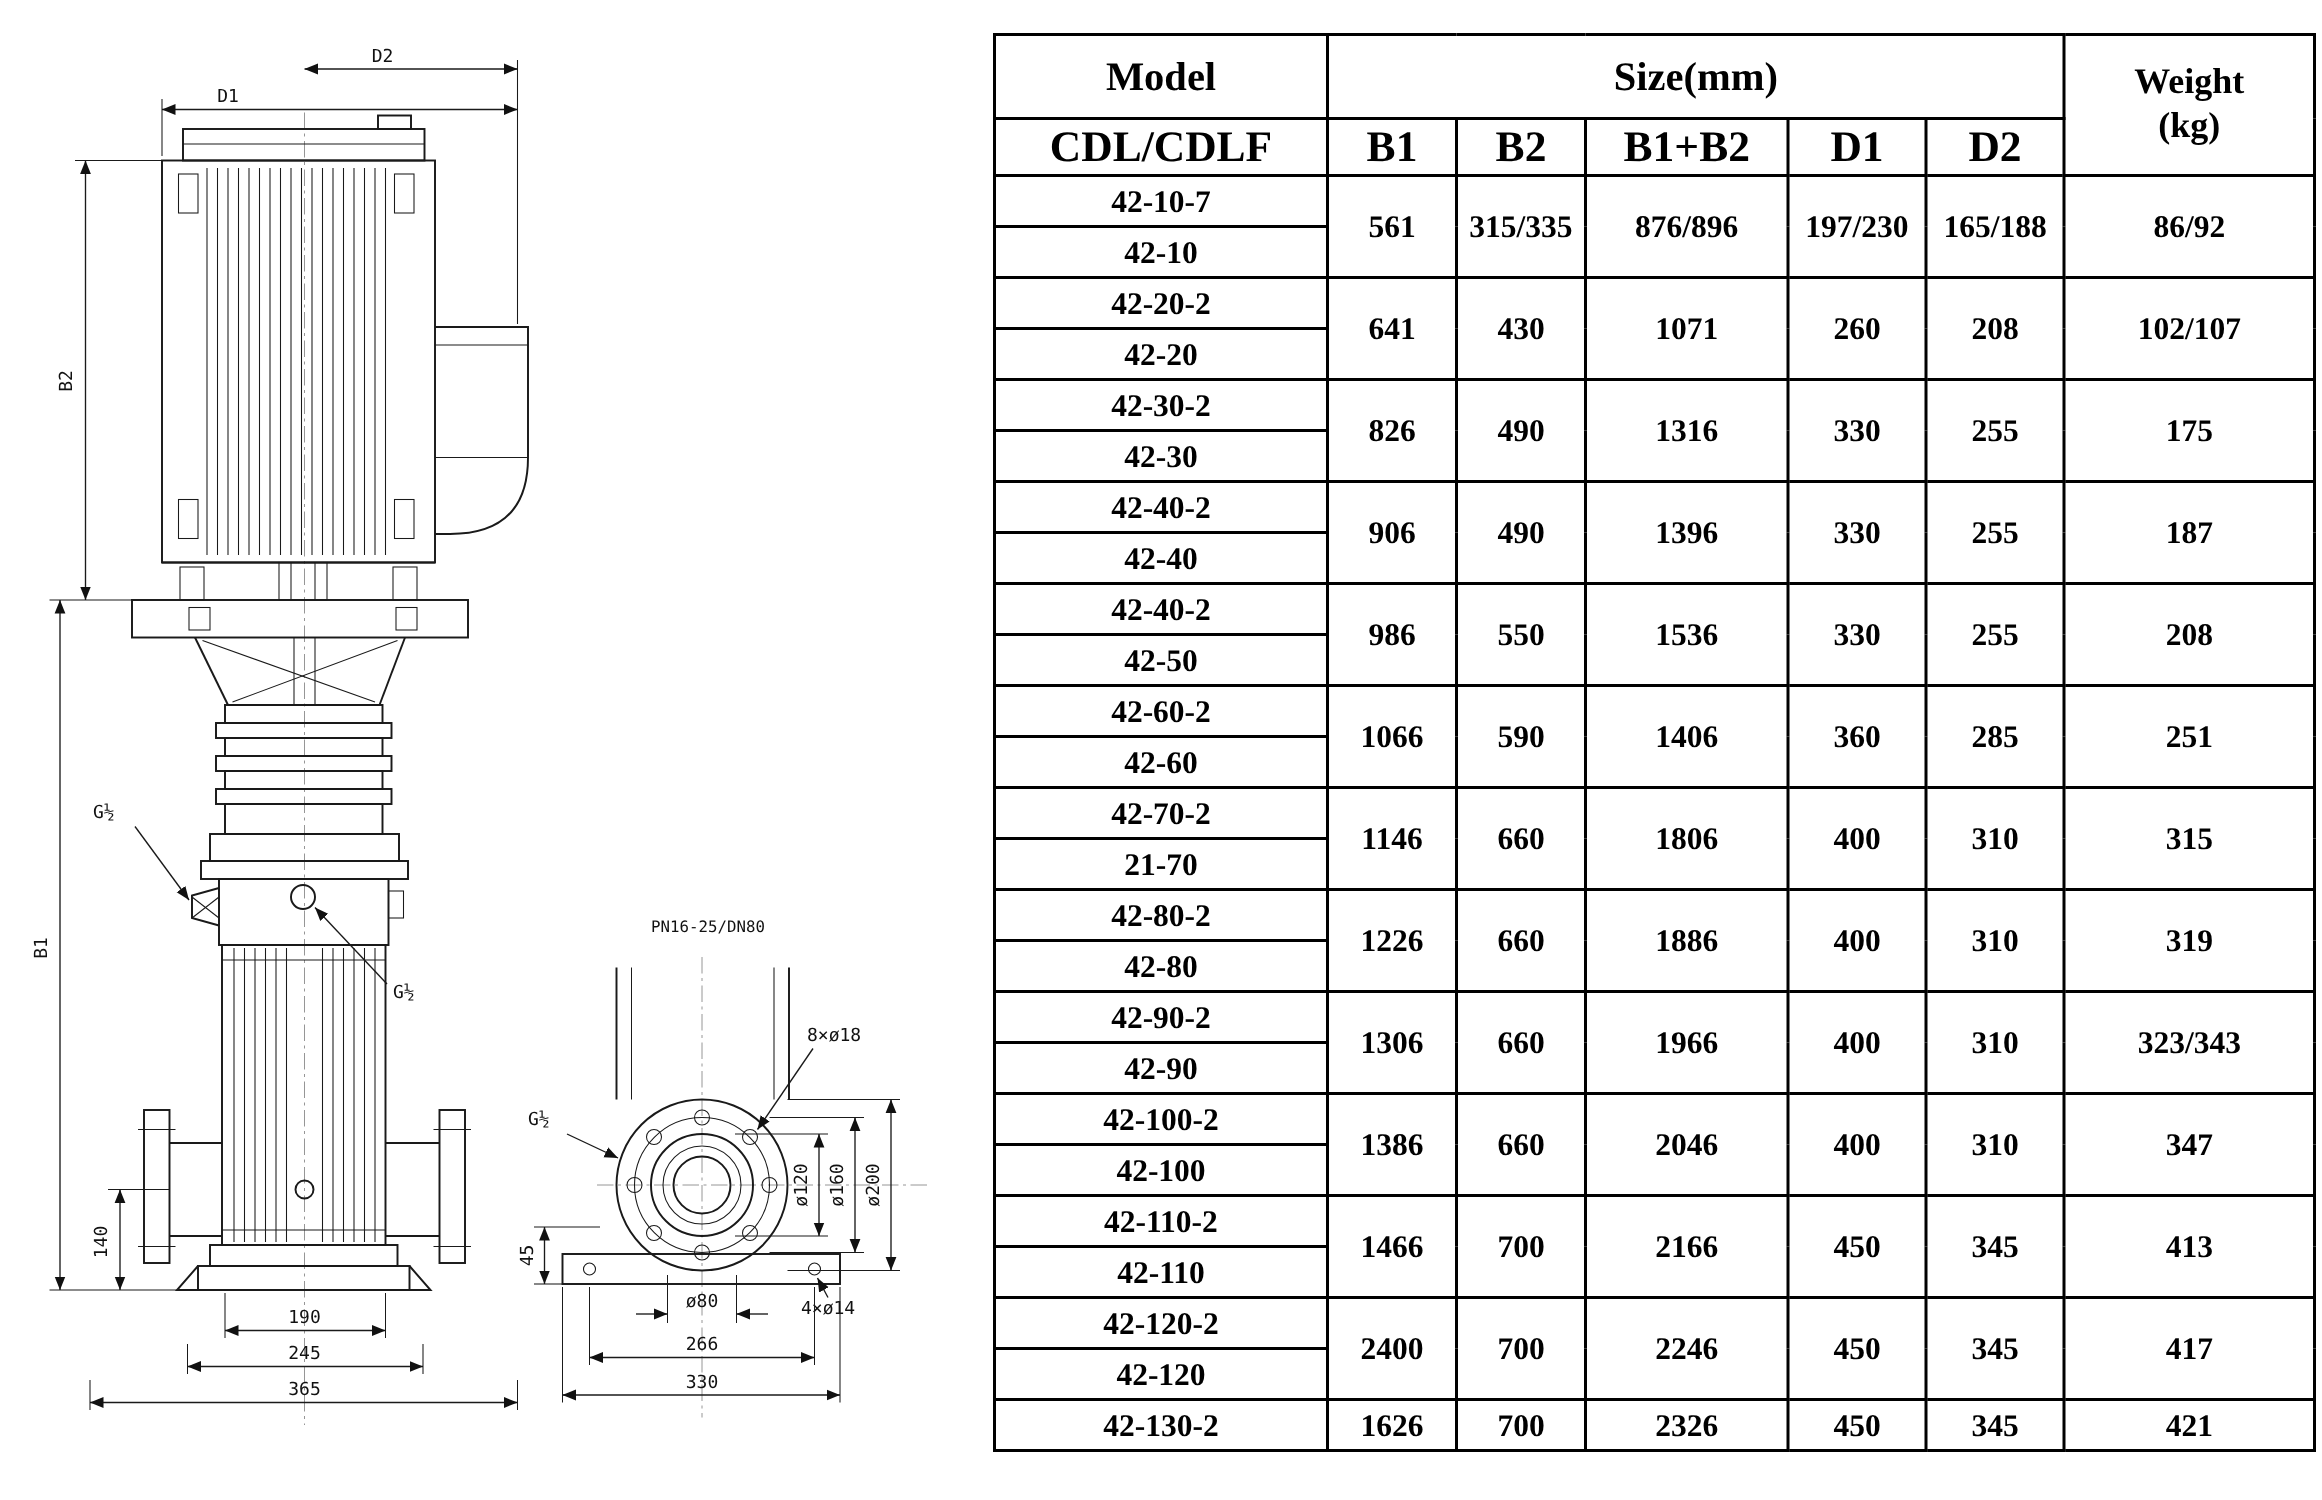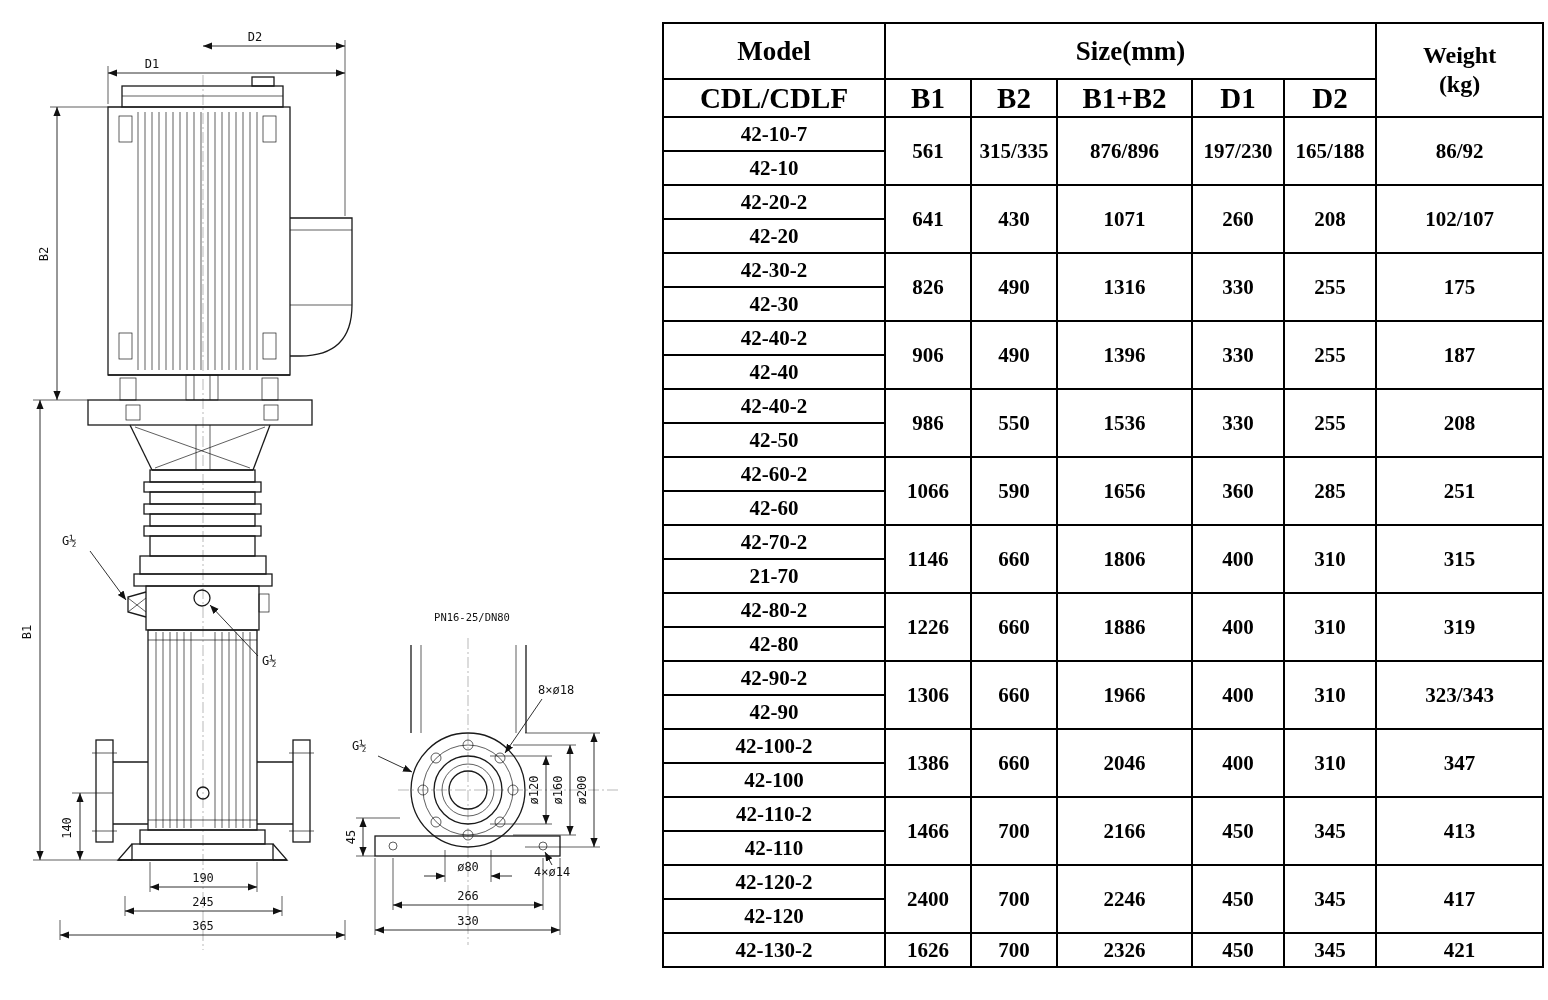--- a/index.html
+++ b/index.html
@@ -328,21 +328,21 @@
           <td rowspan="2">255</td>
           <td rowspan="2">208</td>
         </tr>
         <tr>
           <td>42-50</td>
         </tr>
         <tr>
           <td>42-60-2</td>
           <td rowspan="2">1066</td>
           <td rowspan="2">590</td>
-          <td rowspan="2">1656</td>
+          <td rowspan="2">1406</td>
           <td rowspan="2">360</td>
           <td rowspan="2">285</td>
           <td rowspan="2">251</td>
         </tr>
         <tr>
           <td>42-60</td>
         </tr>
         <tr>
           <td>42-70-2</td>
           <td rowspan="2">1146</td>

